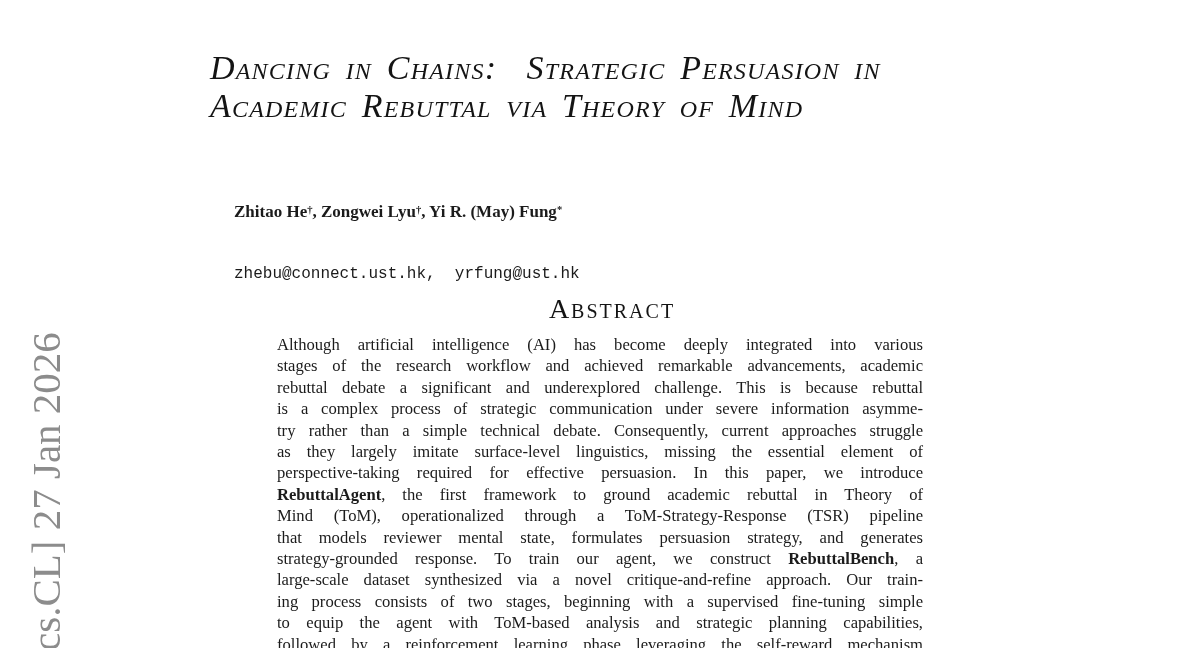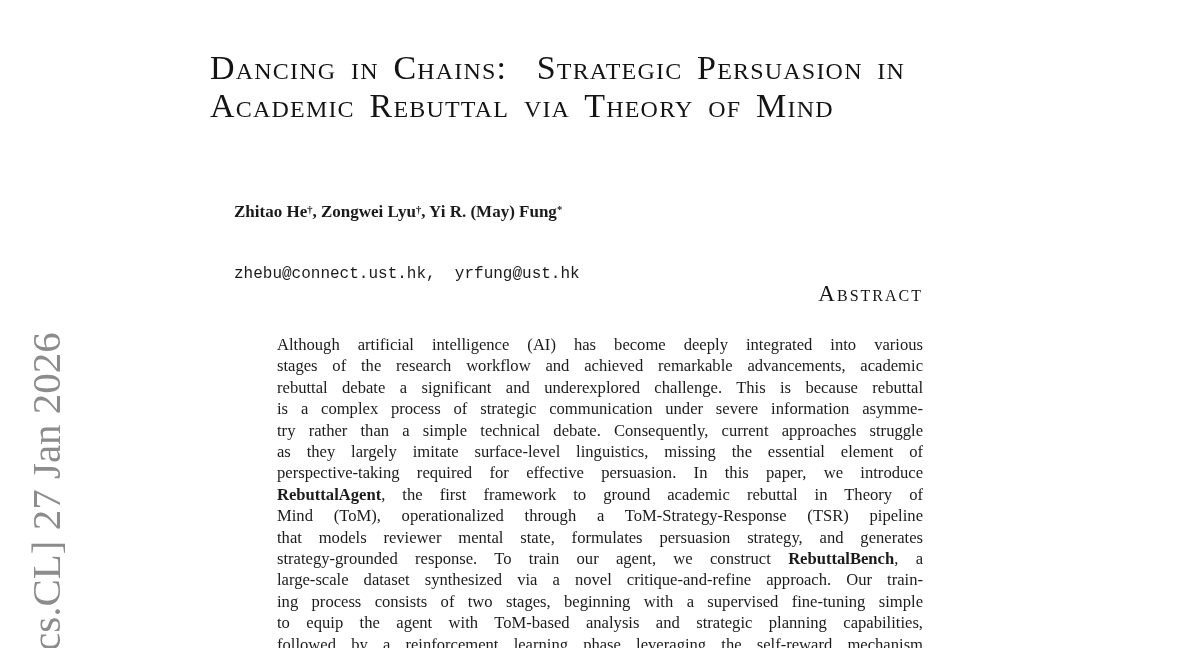--- a/index.html
+++ b/index.html
@@ -33,21 +33,21 @@
     top: 49px;
     margin: 0;
     font-size: 34px;
     font-weight: normal;
     font-variant: small-caps;
     letter-spacing: 1.2px;
     word-spacing: 5px;
     line-height: 38px;
     color: #141414;
   }
-  .title-line { display: block; white-space: pre; }
+  .title-line { display: block; white-space: pre; font-style: italic; }
 
   
   .authors {
     position: absolute;
     left: 222px;
     top: 159px;
     font-size: 17px;
     line-height: 21px;
     white-space: pre;
     margin-left: 12px;
@@ -65,23 +65,23 @@
     font-size: 16px;
     white-space: pre;
   }
 
   
   .abstract-heading {
     position: absolute;
     left: 277px;
     top: 281px;
     width: 646px;
-    margin: 0;
-    text-align: right;
-    font-size: 23px;
+    margin: 12px;
+    text-align: center;
+    font-size: 28px;
     font-weight: normal;
     font-variant: small-caps;
     letter-spacing: 2px;
     color: #141414;
   }
   .abstract-body {
     position: absolute;
     left: 277px;
     top: 334px;
     width: 646px;

